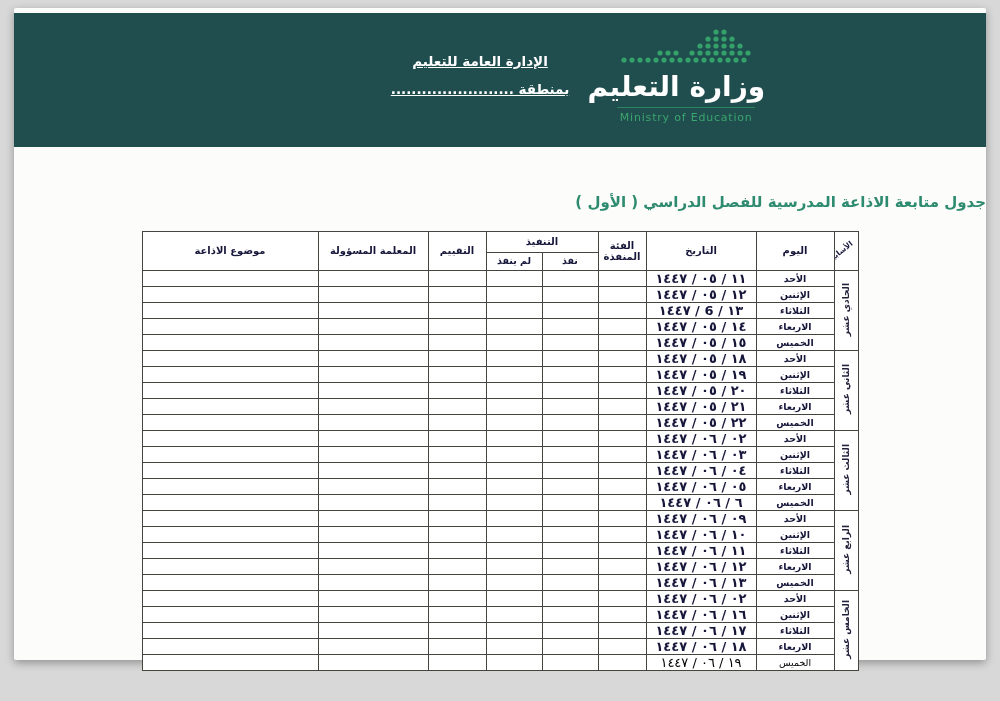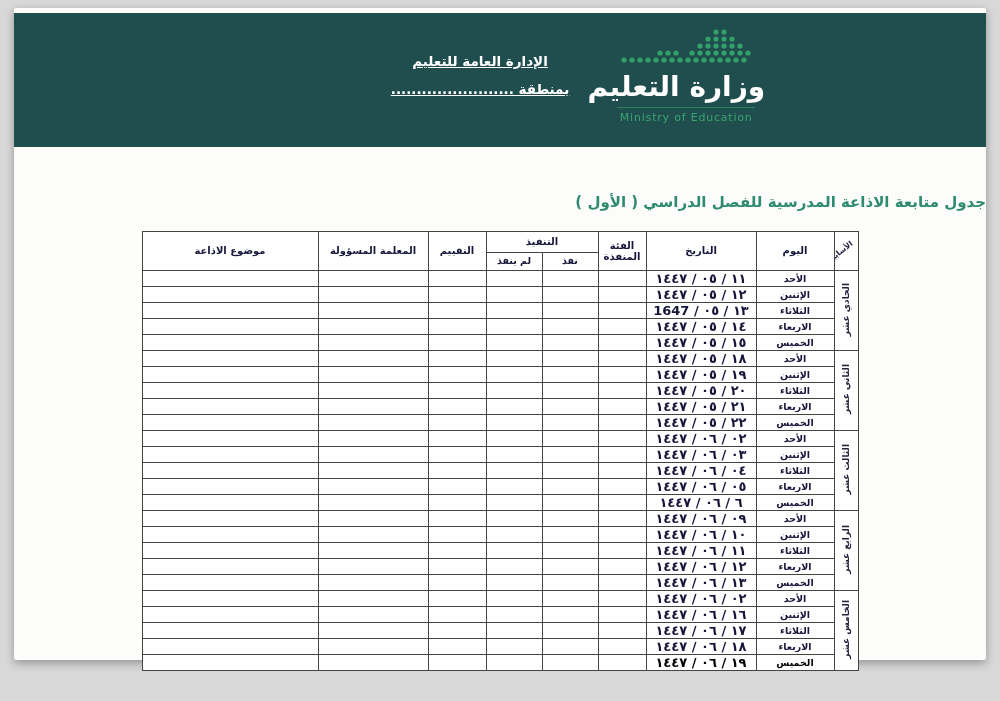--- a/index.html
+++ b/index.html
@@ -81,21 +81,21 @@
   td.c-date { font-size: 13px; letter-spacing: .2px; }
   td.week-cell { padding: 0; }
   td.week-cell span {
     writing-mode: vertical-rl;
     transform: rotate(180deg);
     display: inline-block;
     font-size: 9px; font-weight: bold;
     letter-spacing: 1px; white-space: nowrap;
     color: #22223c;
   }
-  tr.bold-row td { font-weight: bold; color: #000; }
+  tr.bold-row td { font-weight: normal; color: #000; }
 </style>
 </head>
 <body>
 
 <div class="canvas">
   <div class="page">
 
     <div class="band">
       <div class="band-inner">
 
@@ -203,21 +203,21 @@
             <td class="c-date">١٢ / ٠٥ / ١٤٤٧</td>
             <td class="c-empty"></td>
             <td class="c-empty"></td>
             <td class="c-empty"></td>
             <td class="c-empty"></td>
             <td class="c-empty"></td>
             <td class="c-empty"></td>
           </tr>
           <tr>
             <td class="c-day">الثلاثاء</td>
-            <td class="c-date">١٣ / ٠٥ / 1647</td>
+            <td class="c-date">١٣ / 6 / ١٤٤٧</td>
             <td class="c-empty"></td>
             <td class="c-empty"></td>
             <td class="c-empty"></td>
             <td class="c-empty"></td>
             <td class="c-empty"></td>
             <td class="c-empty"></td>
           </tr>
           <tr>
             <td class="c-day">الاربعاء</td>
             <td class="c-date">١٤ / ٠٥ / ١٤٤٧</td>

